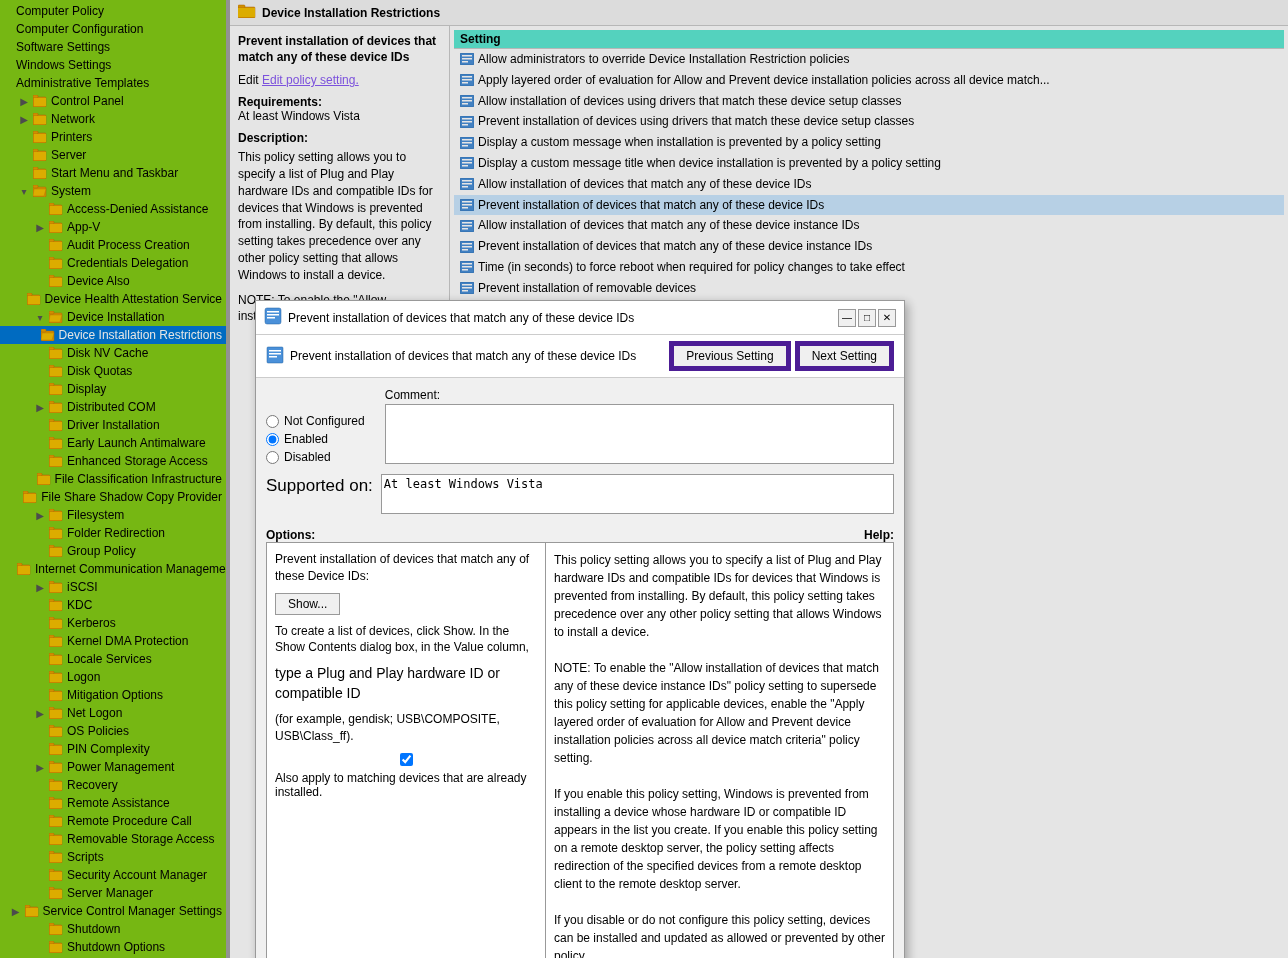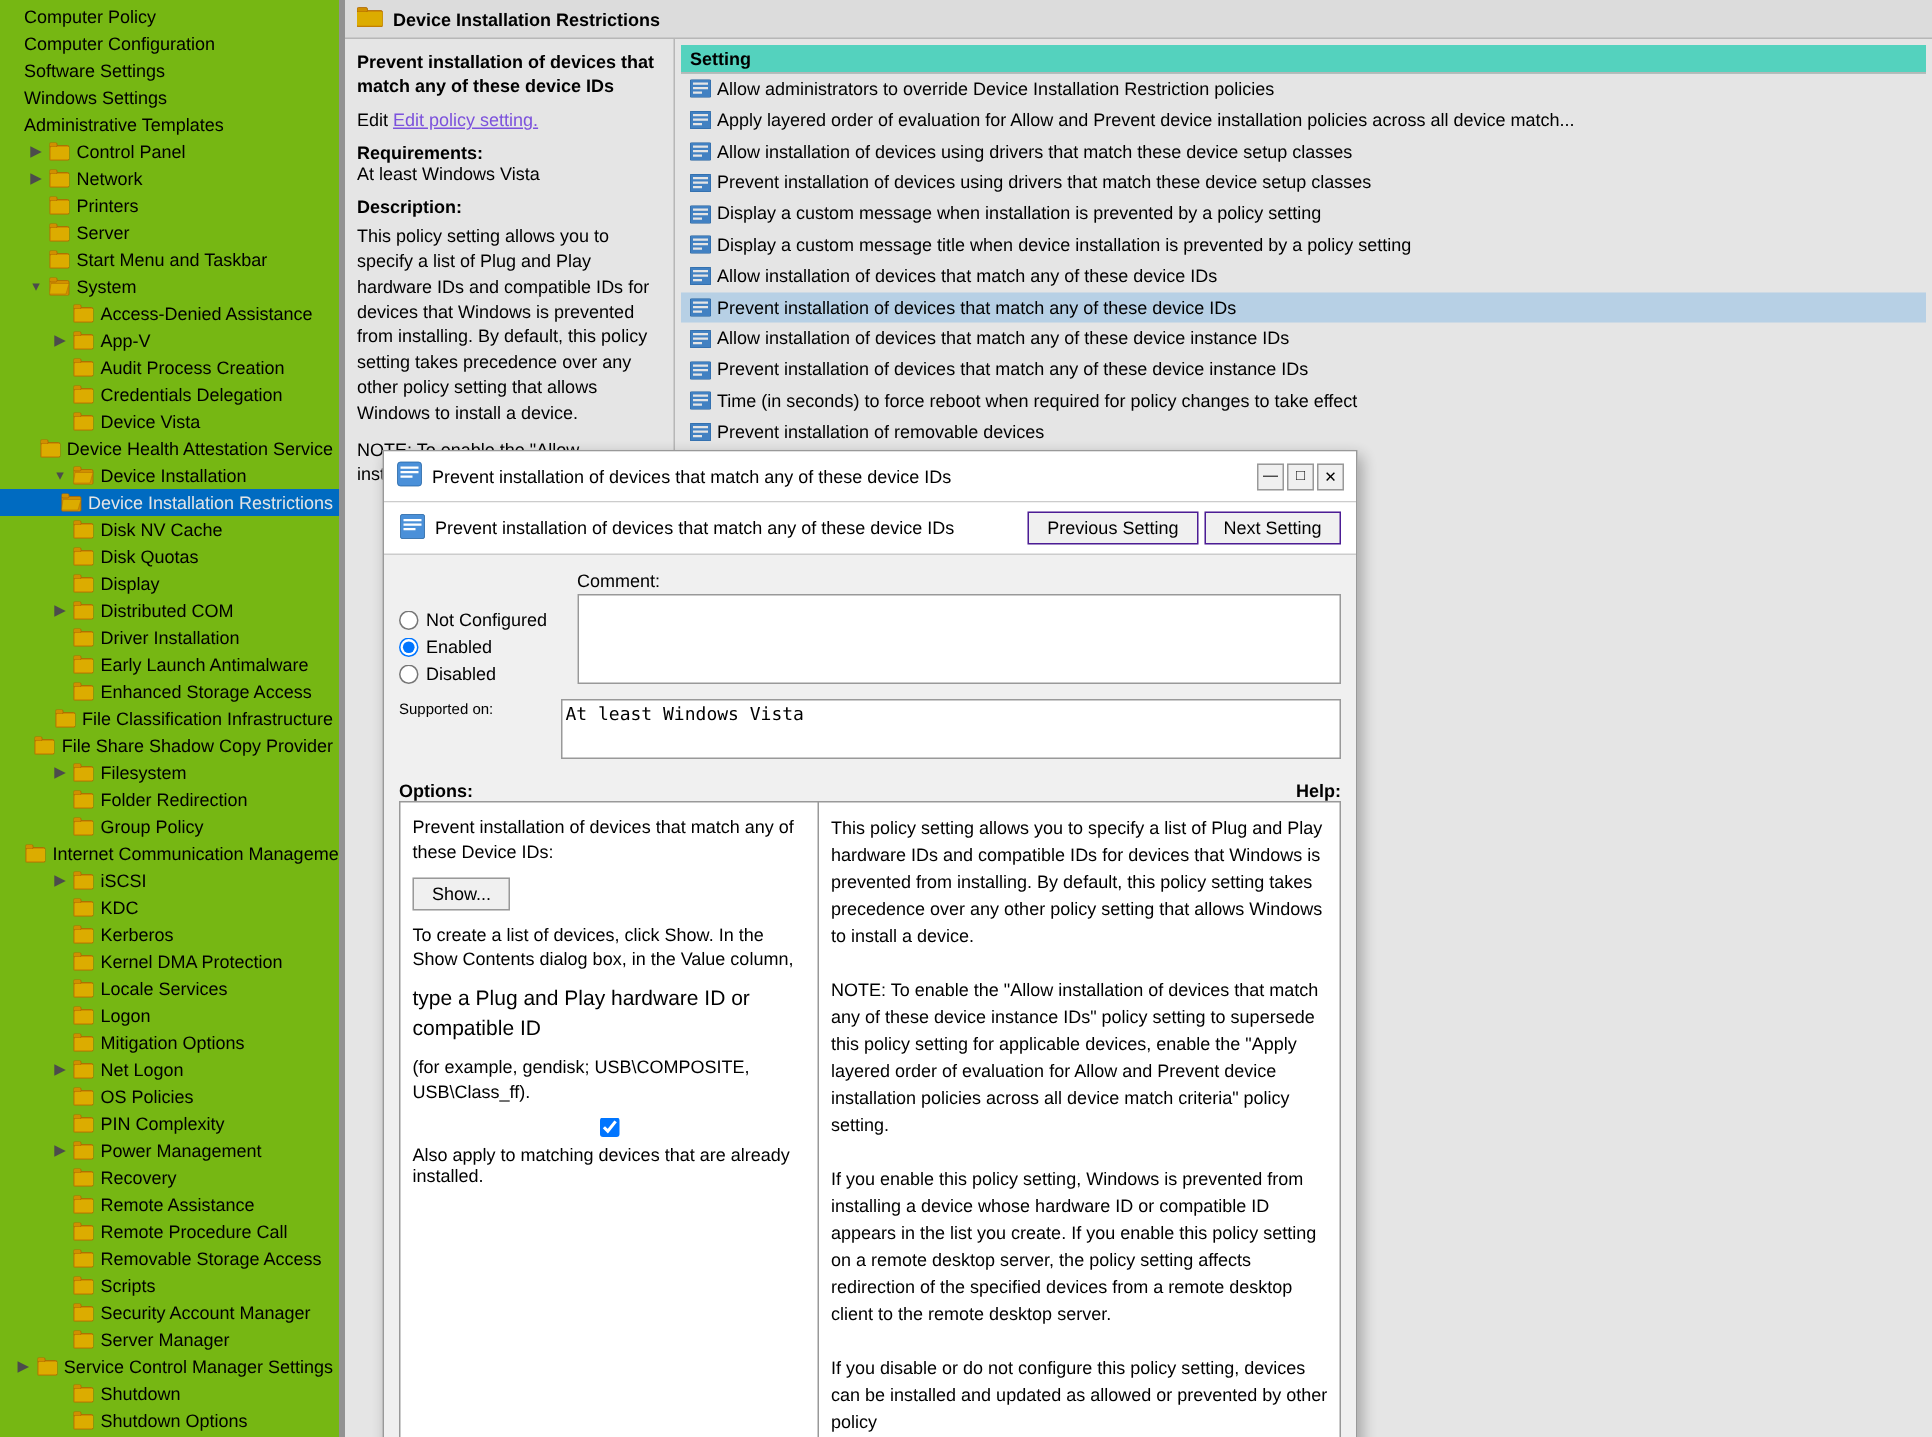--- a/index.html
+++ b/index.html
@@ -278,21 +278,21 @@
       flex: 1;
     }
 
     .modal-policy-header .nav-buttons {
       display: flex;
       gap: 4px;
     }
 
     .nav-btn {
       padding: 3px 12px;
-      border: 1px solid #4c1d95;
+      border: 5px solid #4c1d95;
       background: #f0f0f0;
       cursor: pointer;
       font-size: 12px;
     }
 
     
     .modal-body {
       padding: 10px;
       display: flex;
       flex-direction: column;
@@ -340,21 +340,21 @@
       padding: 2px;
     }
 
     .supported-section {
       display: flex;
       align-items: flex-start;
       gap: 8px;
     }
 
     .supported-label {
-      font-size: 10px;
+      font-size: 17px;
       min-width: 100px;
       margin-top: 2px;
     }
 
     .supported-textarea {
       flex: 1;
       height: 40px;
       border: 1px solid #999;
       background: #fff;
       resize: none;
@@ -577,21 +577,21 @@
       <div class="sidebar-item">
         <span class="indent" style="width: 32px; display: inline-block;"></span>
         <span class="expand-icon"></span>
         <span class="folder-icon">
           <svg width="14" height="12" viewBox="0 0 14 12">
       <rect x="0" y="2" width="13" height="10" rx="1" fill="#e8a000" stroke="#c07000" stroke-width="0.5"></rect>
       <rect x="0" y="0" width="5" height="3" rx="1" fill="#e8a000" stroke="#c07000" stroke-width="0.5"></rect>
       <rect x="1" y="3" width="12" height="8" rx="0" fill="#f5c000"></rect>
     </svg>
         </span>
-        <span>Device Vista</span>
+        <span>Device Also</span>
       </div>
       <div class="sidebar-item">
         <span class="indent" style="width: 32px; display: inline-block;"></span>
         <span class="expand-icon"></span>
         <span class="folder-icon">
           <svg width="14" height="12" viewBox="0 0 14 12">
       <rect x="0" y="2" width="13" height="10" rx="1" fill="#e8a000" stroke="#c07000" stroke-width="0.5"></rect>
       <rect x="0" y="0" width="5" height="3" rx="1" fill="#e8a000" stroke="#c07000" stroke-width="0.5"></rect>
       <rect x="1" y="3" width="12" height="8" rx="0" fill="#f5c000"></rect>
     </svg>

